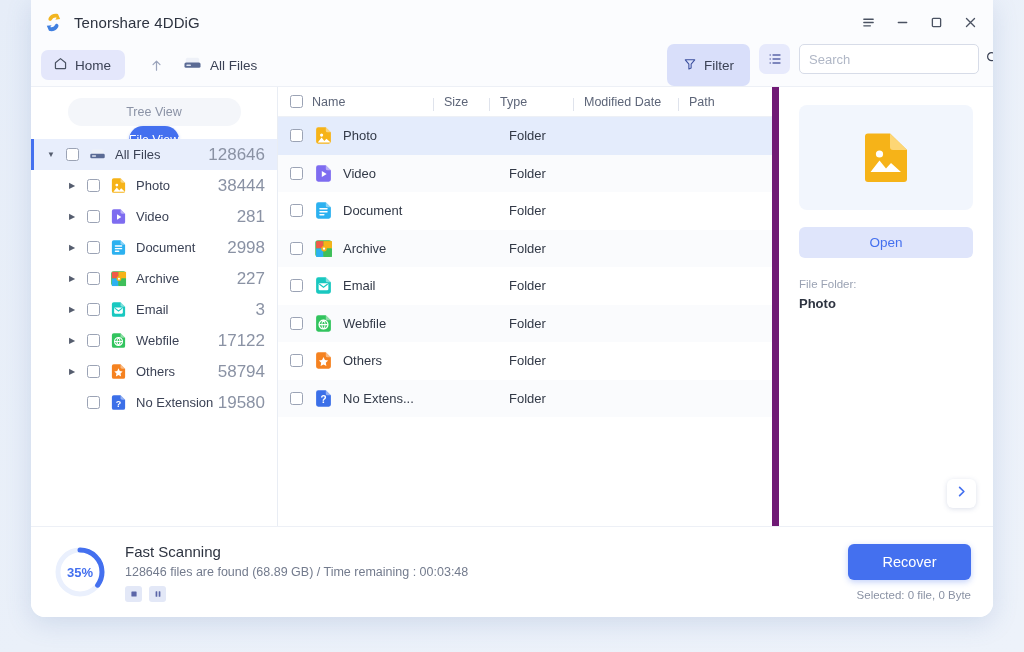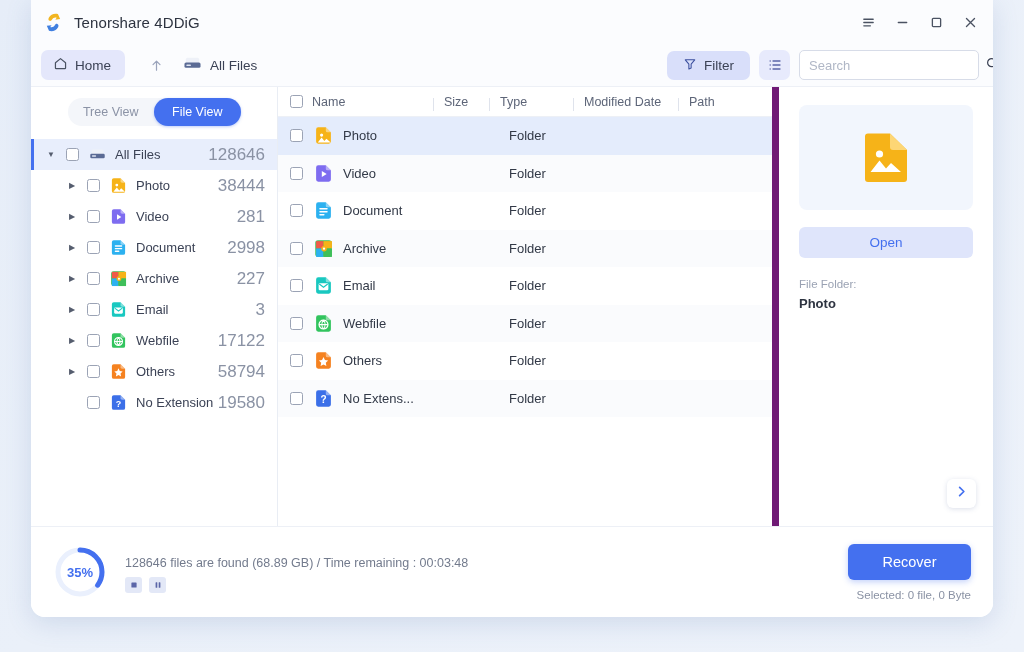--- a/index.html
+++ b/index.html
@@ -70,21 +70,21 @@
     display: flex; align-items: center; justify-content: center;
     color: #9aa3bb;
   }
   .crumb {
     display: flex; align-items: center; gap: 8px;
     margin-left: 14px;
     font-size: 13.5px; color: #3b4255;
   }
   .toolbar-right {
     position: absolute; right: 14px; top: 0; height: 42px;
-    display: flex; align-items: center; gap: 9px;
+    display: flex; gap: 9px;
   }
   .filter-btn {
     display: flex; align-items: center; gap: 7px;
     background: #d9dffa; border-radius: 7px;
     padding: 6px 16px; color: #3b4255; font-size: 13.5px;
   }
   .listview-btn {
     width: 31px; height: 30px; border-radius: 7px;
     background: #e7eafc;
     display: flex; align-items: center; justify-content: center;
@@ -121,20 +121,21 @@
     border-right: 1px solid #e9edf4;
     position: relative;
     background: #fff;
   }
   .viewtoggle {
     margin: 11px auto 0;
     width: 173px; height: 28px;
     background: #f4f6fa; border-radius: 14px;
     display: flex; align-items: center;
     position: relative;
+    flex-direction: column;
   }
   .viewtoggle div {
     flex: 1; text-align: center;
     font-size: 12.5px; color: #8b93a6;
     line-height: 28px; height: 28px;
   }
   .viewtoggle div.active {
     background: #4470ef; color: #fff;
     border-radius: 14px;
     box-shadow: 0 1px 3px rgba(68,112,239,.35);
@@ -645,20 +646,21 @@
 
   <div class="footer">
     <div class="ring">
       <svg width="54" height="54" viewBox="0 0 54 54">
         <circle cx="27" cy="27" r="22" fill="none" stroke="#eaf0fd" stroke-width="5"></circle>
         <circle id="prog-arc" cx="27" cy="27" r="22" fill="none" stroke="#4470ef" stroke-width="5" stroke-linecap="round" transform="rotate(-90 27 27)" stroke-dasharray="138.23007675795088" stroke-dashoffset="89.84954989266808"></circle>
       </svg>
       <div class="pct">35%</div>
     </div>
     <div class="scan-info">
+      <div class="scan-title">Fast Scanning</div>
       <div class="scan-sub">128646 files are found (68.89 GB) /  Time remaining : 00:03:48</div>
       <div class="scan-ctrls">
         <div class="sc-btn">
           <svg width="8" height="8" viewBox="0 0 8 8">
               <rect x="1.4" y="1.4" width="5.2" height="5.2" rx=".6" fill="currentColor"></rect>
             </svg>
         </div>
         <div class="sc-btn">
           <svg width="8" height="8" viewBox="0 0 8 8">
             <rect x="1.6" y="1.3" width="1.7" height="5.4" rx=".5" fill="currentColor"></rect>

